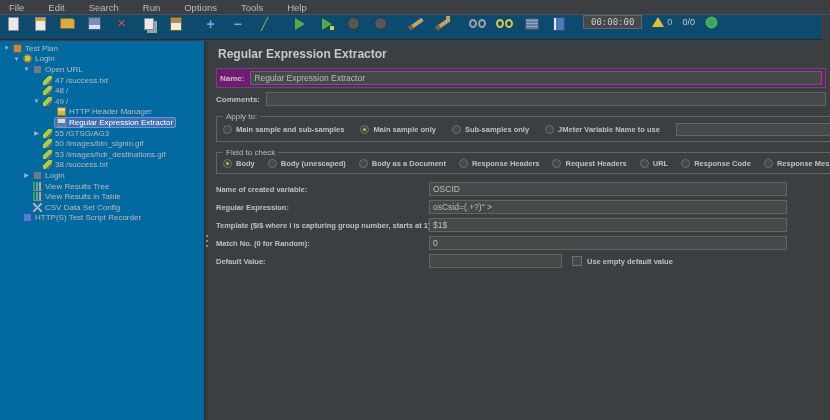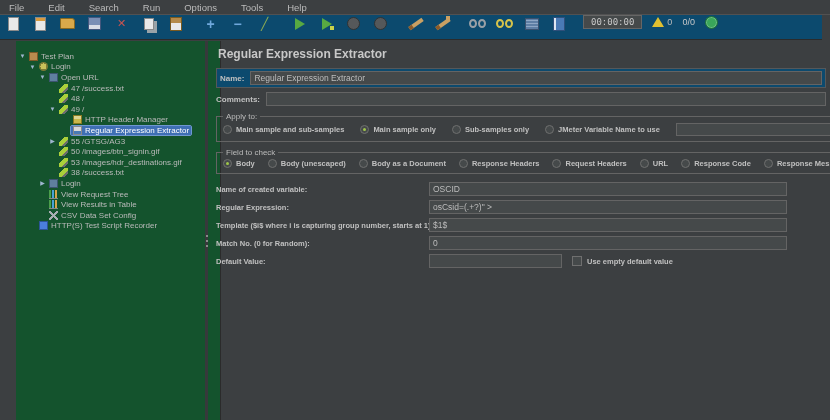--- a/index.html
+++ b/index.html
@@ -46,22 +46,22 @@
   .tstatus{display:flex;align-items:center;margin-left:6px;gap:10px}
   .timer{font-family:"DejaVu Sans Mono",monospace;font-size:9px;border:1px solid #666;
     padding:1px 7px;color:#c8c8c8;background:#45494a}
   .warn-wrap{display:flex;align-items:center;gap:3px;font-size:9px}
   .warn-tri{width:0;height:0;border-left:6px solid transparent;border-right:6px solid transparent;
     border-bottom:10px solid #e0c030}
   .threads{font-size:9px;color:#c8c8c8}
   .globe{width:13px;height:13px;border-radius:50%;background:#3aa65a;border:1px solid #1f7038;
     box-shadow:inset 0 0 0 1px rgba(255,255,255,.25)}
   
-  .tree{position:absolute;top:41px;left:16px;width:205px;bottom:0;background:#14532d;overflow:hidden;
-    border-right:1px solid #2b2b2b;padding-top:10px}
+  .tree{position:absolute;top:41px;left:0;width:205px;bottom:0;background:#0369a1;overflow:hidden;
+    border-right:1px solid #2b2b2b;padding-top:2px}
   .trow{display:flex;align-items:center;height:10.6px;font-size:8px;white-space:nowrap;cursor:default}
   .d0{padding-left:2px}.d1{padding-left:12px}.d2{padding-left:22px}.d3{padding-left:32px}.d4{padding-left:46px}
   .exp{width:9px;flex:none;font-size:6px;color:#9fb6cf;text-align:center;line-height:10px}
   .exp-down::before{content:"▼"}
   .exp-right::before{content:"▶"}
   .tsel{display:inline-flex;align-items:center;gap:3px;padding:0 2px;border-radius:1px}
   .tsel.sel{background:#3f6fb5;color:#fff;outline:1px solid #6f97d0}
   .tic{width:9px;height:9px;flex:none;display:inline-block}
   .ic-testplan{background:#b98b4e;border:1px solid #7d5a28}
   .ic-threads{background:radial-gradient(circle at 50% 50%,#c9c05a 0 3px,#7d7a35 3px 5px,transparent 5px);border-radius:50%}
@@ -73,21 +73,21 @@
   .ic-csv{background:linear-gradient(45deg,transparent 42%,#a8adb2 42%,#a8adb2 58%,transparent 58%),
     linear-gradient(135deg,transparent 42%,#a8adb2 42%,#a8adb2 58%,transparent 58%)}
   .ic-recorder{background:#4a7edb;border:1px solid #2c5496}
   .splitter{position:absolute;left:205px;top:41px;bottom:0;width:3px;background:#37393b;cursor:col-resize}
   .grip{position:absolute;left:205px;top:235px;width:3px;height:16px}
   .grip::before{content:"";position:absolute;left:1px;top:0;width:2px;height:2px;background:#8a8a8a;
     box-shadow:0 5px 0 #8a8a8a,0 10px 0 #8a8a8a}
   
   .main{position:absolute;top:41px;left:208px;right:0;bottom:0;padding:5px 4px 0 8px;overflow:hidden}
   .page-title{font-size:12px;font-weight:bold;color:#c8c8c8;margin:1px 0 7px 2px}
-  .name-row{display:flex;align-items:center;background:#0c4a6e;border:1px solid #55585a;padding:2px 3px;gap:6px}
+  .name-row{display:flex;align-items:center;background:#701a75;border:1px solid #55585a;padding:2px 3px;gap:6px}
   .row-label{font-size:8px;font-weight:bold;color:#c0c0c0;white-space:nowrap}
   .fld{background:#45494a;border:1px solid #646464;color:#bdbdbd;font-size:8.5px;height:14px;padding:0 3px;outline:none}
   .grow{flex:1}
   .comments-row{display:flex;align-items:center;gap:6px;margin-top:4px}
   fieldset{border:1px solid #646464;margin-top:6px;padding:2px 6px 5px}
   legend{font-size:8px;color:#bbbbbb;padding:0 3px}
   .radio-row{display:flex;align-items:center;flex-wrap:nowrap}
   .radio-opt{display:inline-flex;align-items:center;gap:4px;margin-right:16px;white-space:nowrap;cursor:default}
   .fc .radio-opt{margin-right:13px}
   .radio{width:9px;height:9px;border-radius:50%;border:1px solid #6f6f6f;background:#45494a;flex:none;position:relative}
@@ -240,21 +240,21 @@
     <span class="exp exp-right"></span>
     <span class="tsel">
       <span class="tic ic-controller"></span>
       <span>Login</span>
     </span>
   </div>
   <div class="trow d2">
     <span class="exp"></span>
     <span class="tsel">
       <span class="tic ic-listener"></span>
-      <span>View Request Tree</span>
+      <span>View Results Tree</span>
     </span>
   </div>
   <div class="trow d2">
     <span class="exp"></span>
     <span class="tsel">
       <span class="tic ic-listener"></span>
       <span>View Results in Table</span>
     </span>
   </div>
   <div class="trow d2">

